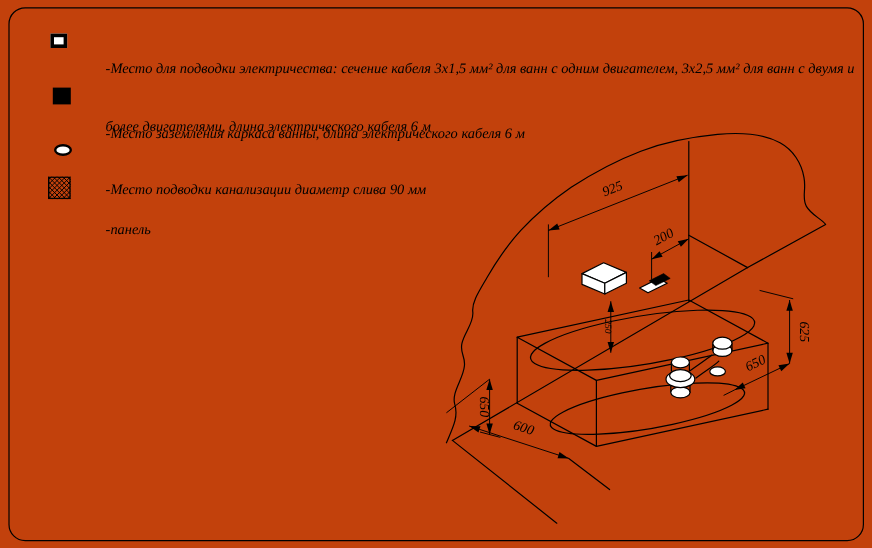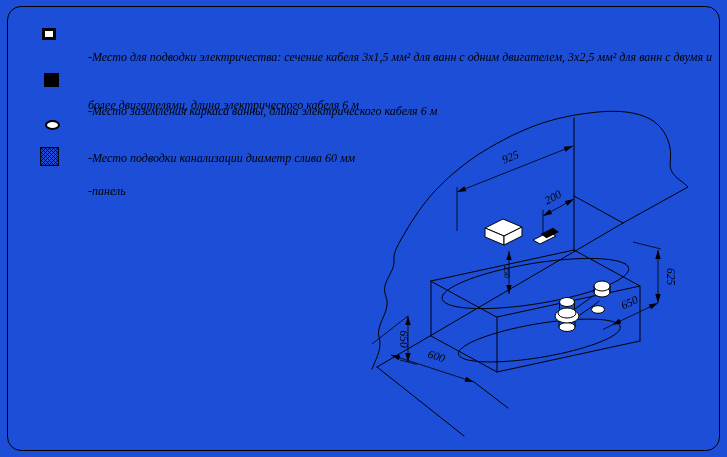--- a/index.html
+++ b/index.html
@@ -1,17 +1,17 @@
 <!DOCTYPE html>
 <html><head>
 <meta charset="utf-8">
 <style>
   html,body { margin:0; padding:0; background:#ffffff; }
   .page {
-    position:relative; width:727px; height:457px; background:#1d4ed8;
+    position:relative; width:727px; height:457px; background:#c2410c;
     font-family:"Liberation Serif", serif; color:#000; overflow:hidden;
   }
   .frame {
     position:absolute; left:7px; top:6px; right:7px; bottom:6px;
     border:1.6px solid #000; border-radius:14px;
   }
   .legend-row { position:absolute; }
   .legend-text {
     position:absolute; left:88px; width:625px;
     font-style:italic; font-size:12px; line-height:16px; white-space:pre-wrap;
@@ -58,21 +58,21 @@
     <div class="legend-row">
       <div class="sym-ground"></div>
       <div class="legend-text" style="top:71px">
         <div>-Место заземления каркаса ванны, длина электрического кабеля 6 м</div>
       </div>
     </div>
 
     <div class="legend-row">
       <div class="sym-drain"></div>
       <div class="legend-text" style="top:118px">
-        <div>-Место подводки канализации диаметр слива 60 мм</div>
+        <div>-Место подводки канализации диаметр слива 90 мм</div>
       </div>
     </div>
 
     <div class="legend-row">
       <div class="sym-panel">
         <svg width="19" height="19" viewBox="0 0 19 19">
           <path class="dim" d="M0,0 L19,19 M4,0 L19,15 M8,0 L19,11 M12,0 L19,7 M16,0 L19,3 M0,4 L15,19 M0,8 L11,19 M0,12 L7,19 M0,16 L3,19"></path>
           <path class="dim" d="M0,19 L19,0 M0,15 L15,0 M0,11 L11,0 M0,7 L7,0 M0,3 L3,0 M4,19 L19,4 M8,19 L19,8 M12,19 L19,12 M16,19 L19,16"></path>
           <rect x="0.6" y="0.6" width="17.8" height="17.8" fill="none" stroke="#000" stroke-width="1.2"></rect>
         </svg>

